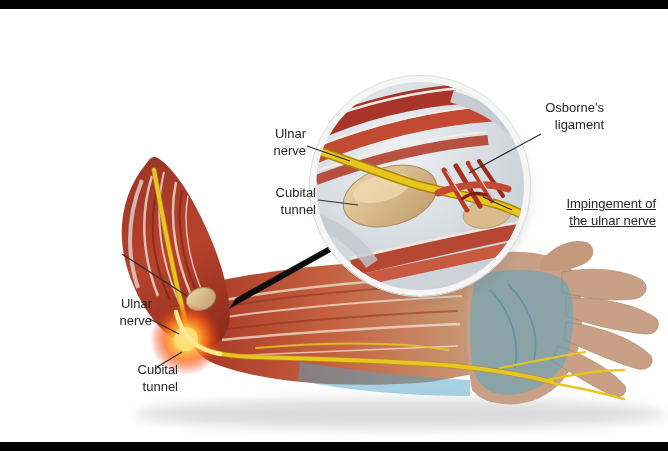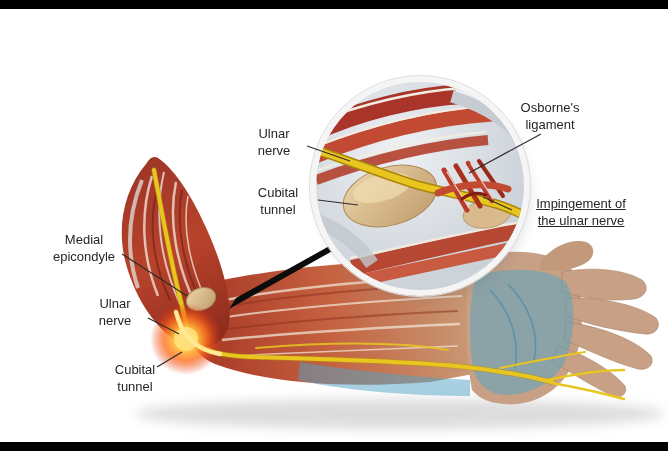--- a/index.html
+++ b/index.html
@@ -12,21 +12,21 @@
     font-family:"Liberation Sans",sans-serif;
   }
   .stage svg{position:absolute;left:0;top:0;}
   .lbl{
     position:absolute;
     font-size:13px;
     line-height:1.28;
     font-weight:500;
     color:var(--label-text,#262626);
     white-space:pre-line;
-    text-align:center;
+    text-align:right;
     pointer-events:none;
   }
   #lbl-medial{left:38px;top:232px;width:92px;}
   #lbl-ulnar-arm{left:78px;top:296px;width:74px;}
   #lbl-cubital-arm{left:92px;top:362px;width:86px;}
   #lbl-ulnar-inset{left:242px;top:126px;width:64px;}
   #lbl-cubital-inset{left:240px;top:185px;width:76px;}
   #lbl-osborne{left:496px;top:100px;width:108px;}
   #lbl-impinge{left:506px;top:196px;width:150px;text-decoration:underline;}
 </style>
@@ -192,22 +192,20 @@
       <line x1="122" y1="254" x2="187" y2="296"></line>
       <line x1="148" y1="318" x2="179" y2="334"></line>
       <line x1="157" y1="367" x2="182" y2="352"></line>
       <line x1="307" y1="146" x2="350" y2="161"></line>
       <line x1="318" y1="200" x2="358" y2="205"></line>
       <line x1="541" y1="134" x2="469" y2="173"></line>
       <line x1="512" y1="210" x2="483" y2="197"></line>
     </g>
   </svg>
 
-  <div class="lbl" id="lbl-medial">Medial
-epicondyle</div>
   <div class="lbl" id="lbl-ulnar-arm">Ulnar
 nerve</div>
   <div class="lbl" id="lbl-cubital-arm">Cubital
 tunnel</div>
   <div class="lbl" id="lbl-ulnar-inset">Ulnar
 nerve</div>
   <div class="lbl" id="lbl-cubital-inset">Cubital
 tunnel</div>
   <div class="lbl" id="lbl-osborne">Osborne's
 ligament</div>

